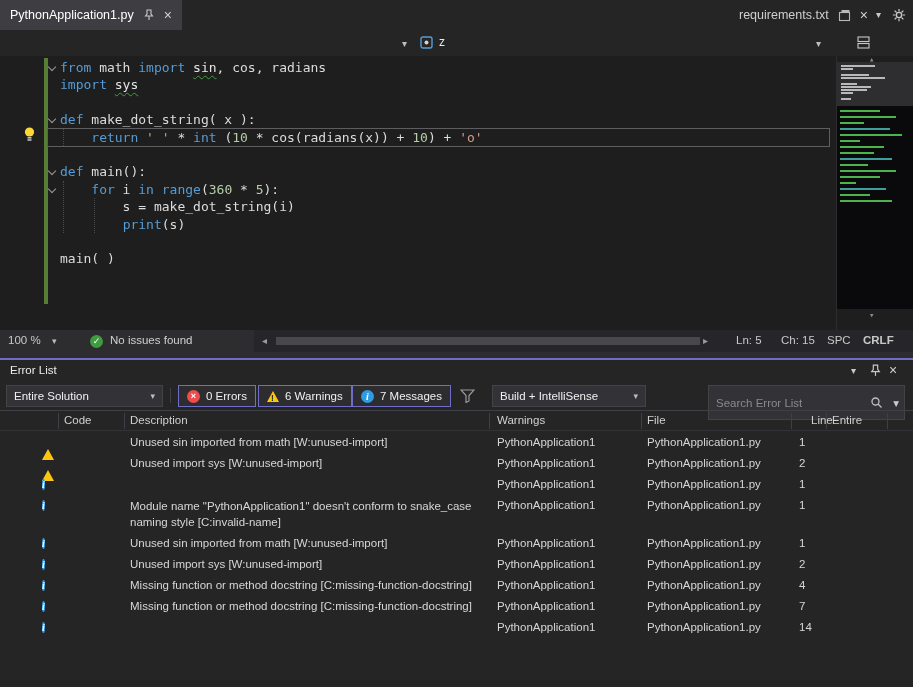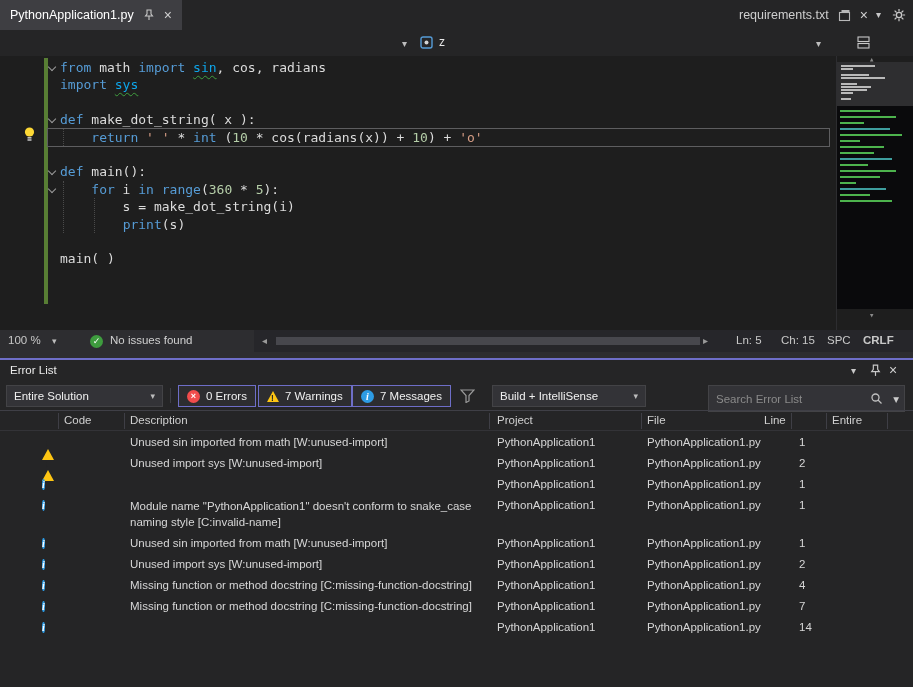--- a/index.html
+++ b/index.html
@@ -26,21 +26,21 @@
   .nav-scope { position:absolute; left:420px; top:5px; display:flex; align-items:center; gap:6px; font-size:12px; color:#e8e8e8; }
   .split-icon { position:absolute; left:856px; top:5px; }
   
   .editor {
     position:absolute; left:0; top:56px; width:913px; height:274px; background:#1e1e1e;
     font-family:"DejaVu Sans Mono", monospace; font-size:13px;
   }
   .change-bar { position:absolute; left:44px; top:2px; width:4px; height:246px; background:#587e34; }
   .code-line { position:absolute; left:60px; height:18px; line-height:17.4px; white-space:pre; }
   .t-k { color:#569cd6; } .t-p { color:#dcdcdc; } .t-s { color:#d69d85; } .t-n { color:#b5cea8; }
-  .t-u { color:#0ea5e9; text-decoration:underline wavy #3f9e3f 1px; text-underline-offset:3px;text-align:right; }
+  .t-u { color:#e5e5e5; text-decoration:underline wavy #3f9e3f 1px; text-underline-offset:3px;text-align:right; }
   .fold { position:absolute; left:49px; width:6px; height:6px;
     border-right:1.5px solid #9a9a9a; border-bottom:1.5px solid #9a9a9a; transform:rotate(45deg); }
   .cur-line { position:absolute; left:47px; top:72px; width:783px; height:19px; border:1px solid #5e5e60; }
   .guide { position:absolute; width:0; border-left:1px dotted #4a4a4a; }
   .g1 { left:63px; top:73px; height:17px; }
   .g2 { left:63px; top:125px; height:52px; }
   .g3 { left:94px; top:142px; height:35px; }
   .bulb { position:absolute; left:22px; top:70px; }
   
   .map { position:absolute; left:836px; top:0; width:77px; height:274px; background:#1e1e1e; border-left:1px solid #2d2d30; }
@@ -80,21 +80,21 @@
   .fbtn-err { left:178px; } .fbtn-warn { left:258px; } .fbtn-msg { left:352px; }
   .err-circle { width:13px; height:13px; border-radius:50%; background:#f14c4c; color:#fff;
     font-size:9px; line-height:13px; text-align:center; font-weight:bold; }
   .tri { width:0; height:0; border-left:6.5px solid transparent; border-right:6.5px solid transparent;
     border-bottom:11.5px solid #fdc513; position:relative; }
   .tri span { position:absolute; left:-2px; top:2px; color:#252526; font-weight:bold; font-size:8.5px; }
   .info-circle { width:13px; height:13px; border-radius:50%; background:#2d9ce5; color:#fff;
     font-family:"Liberation Serif", serif; font-style:italic; font-weight:bold;
     font-size:10px; line-height:13px; text-align:center; }
   .filter-icon { position:absolute; left:460px; top:29px; }
-  .searchbox { position:absolute; left:708px; top:25px; width:197px; height:27px; background:#333337;
+  .searchbox { position:absolute; left:708px; top:25px; width:197px; height:35px; background:#333337;
     border:1px solid #434346; display:flex; align-items:center; padding:0 5px 0 7px; gap:10px; }
   .searchbox input { flex:1; background:transparent; border:none; outline:none; color:#d0d0d0;
     font-family:"Liberation Sans", sans-serif; font-size:11.5px; min-width:0; }
   .searchbox input::placeholder { color:#8a8a8a; }
   .el-header { position:absolute; left:0; top:50px; width:913px; height:21px; border-top:1px solid #3f3f46;
     border-bottom:1px solid #333337; color:#d0d0d0; }
   .hcol { position:absolute; top:3px; }
   .hsep { position:absolute; top:2px; width:1px; height:16px; background:#3f3f46; }
   .el-row { position:absolute; left:0; width:913px; color:#d6d6d6; }
   .cell { position:absolute; white-space:nowrap; }
@@ -241,21 +241,21 @@
     </div>
     <div class="tb-sep"></div>
     <div class="fbtn fbtn-err">
       <span class="err-circle">×</span>
       <span>0 Errors</span>
     </div>
     <div class="fbtn fbtn-warn">
       <span class="tri">
           <span>!</span>
         </span>
-      <span>7 Warnings</span>
+      <span>6 Warnings</span>
     </div>
     <div class="fbtn fbtn-msg">
       <span class="info-circle">i</span>
       <span>7 Messages</span>
     </div>
     <svg class="filter-icon" width="15" height="14" viewBox="0 0 15 14">
       <path d="M1 1h13l-5 5.5V12l-3 1.5V6.5z" fill="none" stroke="#9a9a9a" stroke-width="1.2"></path>
     </svg>
     <div class="combo combo-source">
       <span>Build + IntelliSense</span>
@@ -266,23 +266,23 @@
       <svg width="13" height="13" viewBox="0 0 13 13">
         <circle cx="5.5" cy="5.5" r="3.5" fill="none" stroke="#c0c0c0" stroke-width="1.3"></circle>
         <path d="M8 8l3.5 3.5" stroke="#c0c0c0" stroke-width="1.3"></path>
       </svg>
       <span class="cchev" style="margin-left:0;">▾</span>
     </div>
 
     <div class="el-header" id="elHeader">
         <span class="hcol" style="left: 64px;">Code</span>
         <span class="hcol" style="left: 130px;">Description</span>
-        <span class="hcol" style="left: 497px;">Project</span>
+        <span class="hcol" style="left: 497px;">Warnings</span>
         <span class="hcol" style="left: 647px;">File</span>
-        <span class="hcol" style="left: 750px; padding-left: 14px;">Line</span>
+        <span class="hcol" style="left: 797px; padding-left: 14px;">Line</span>
         <span class="hcol" style="left: 832px;">Entire</span>
         <div class="hsep" style="left: 58px;"></div>
         <div class="hsep" style="left: 124px;"></div>
         <div class="hsep" style="left: 489px;"></div>
         <div class="hsep" style="left: 641px;"></div>
         <div class="hsep" style="left: 791px;"></div>
         <div class="hsep" style="left: 826px;"></div>
         <div class="hsep" style="left: 887px;"></div>
       </div>
     <div id="elRows">

